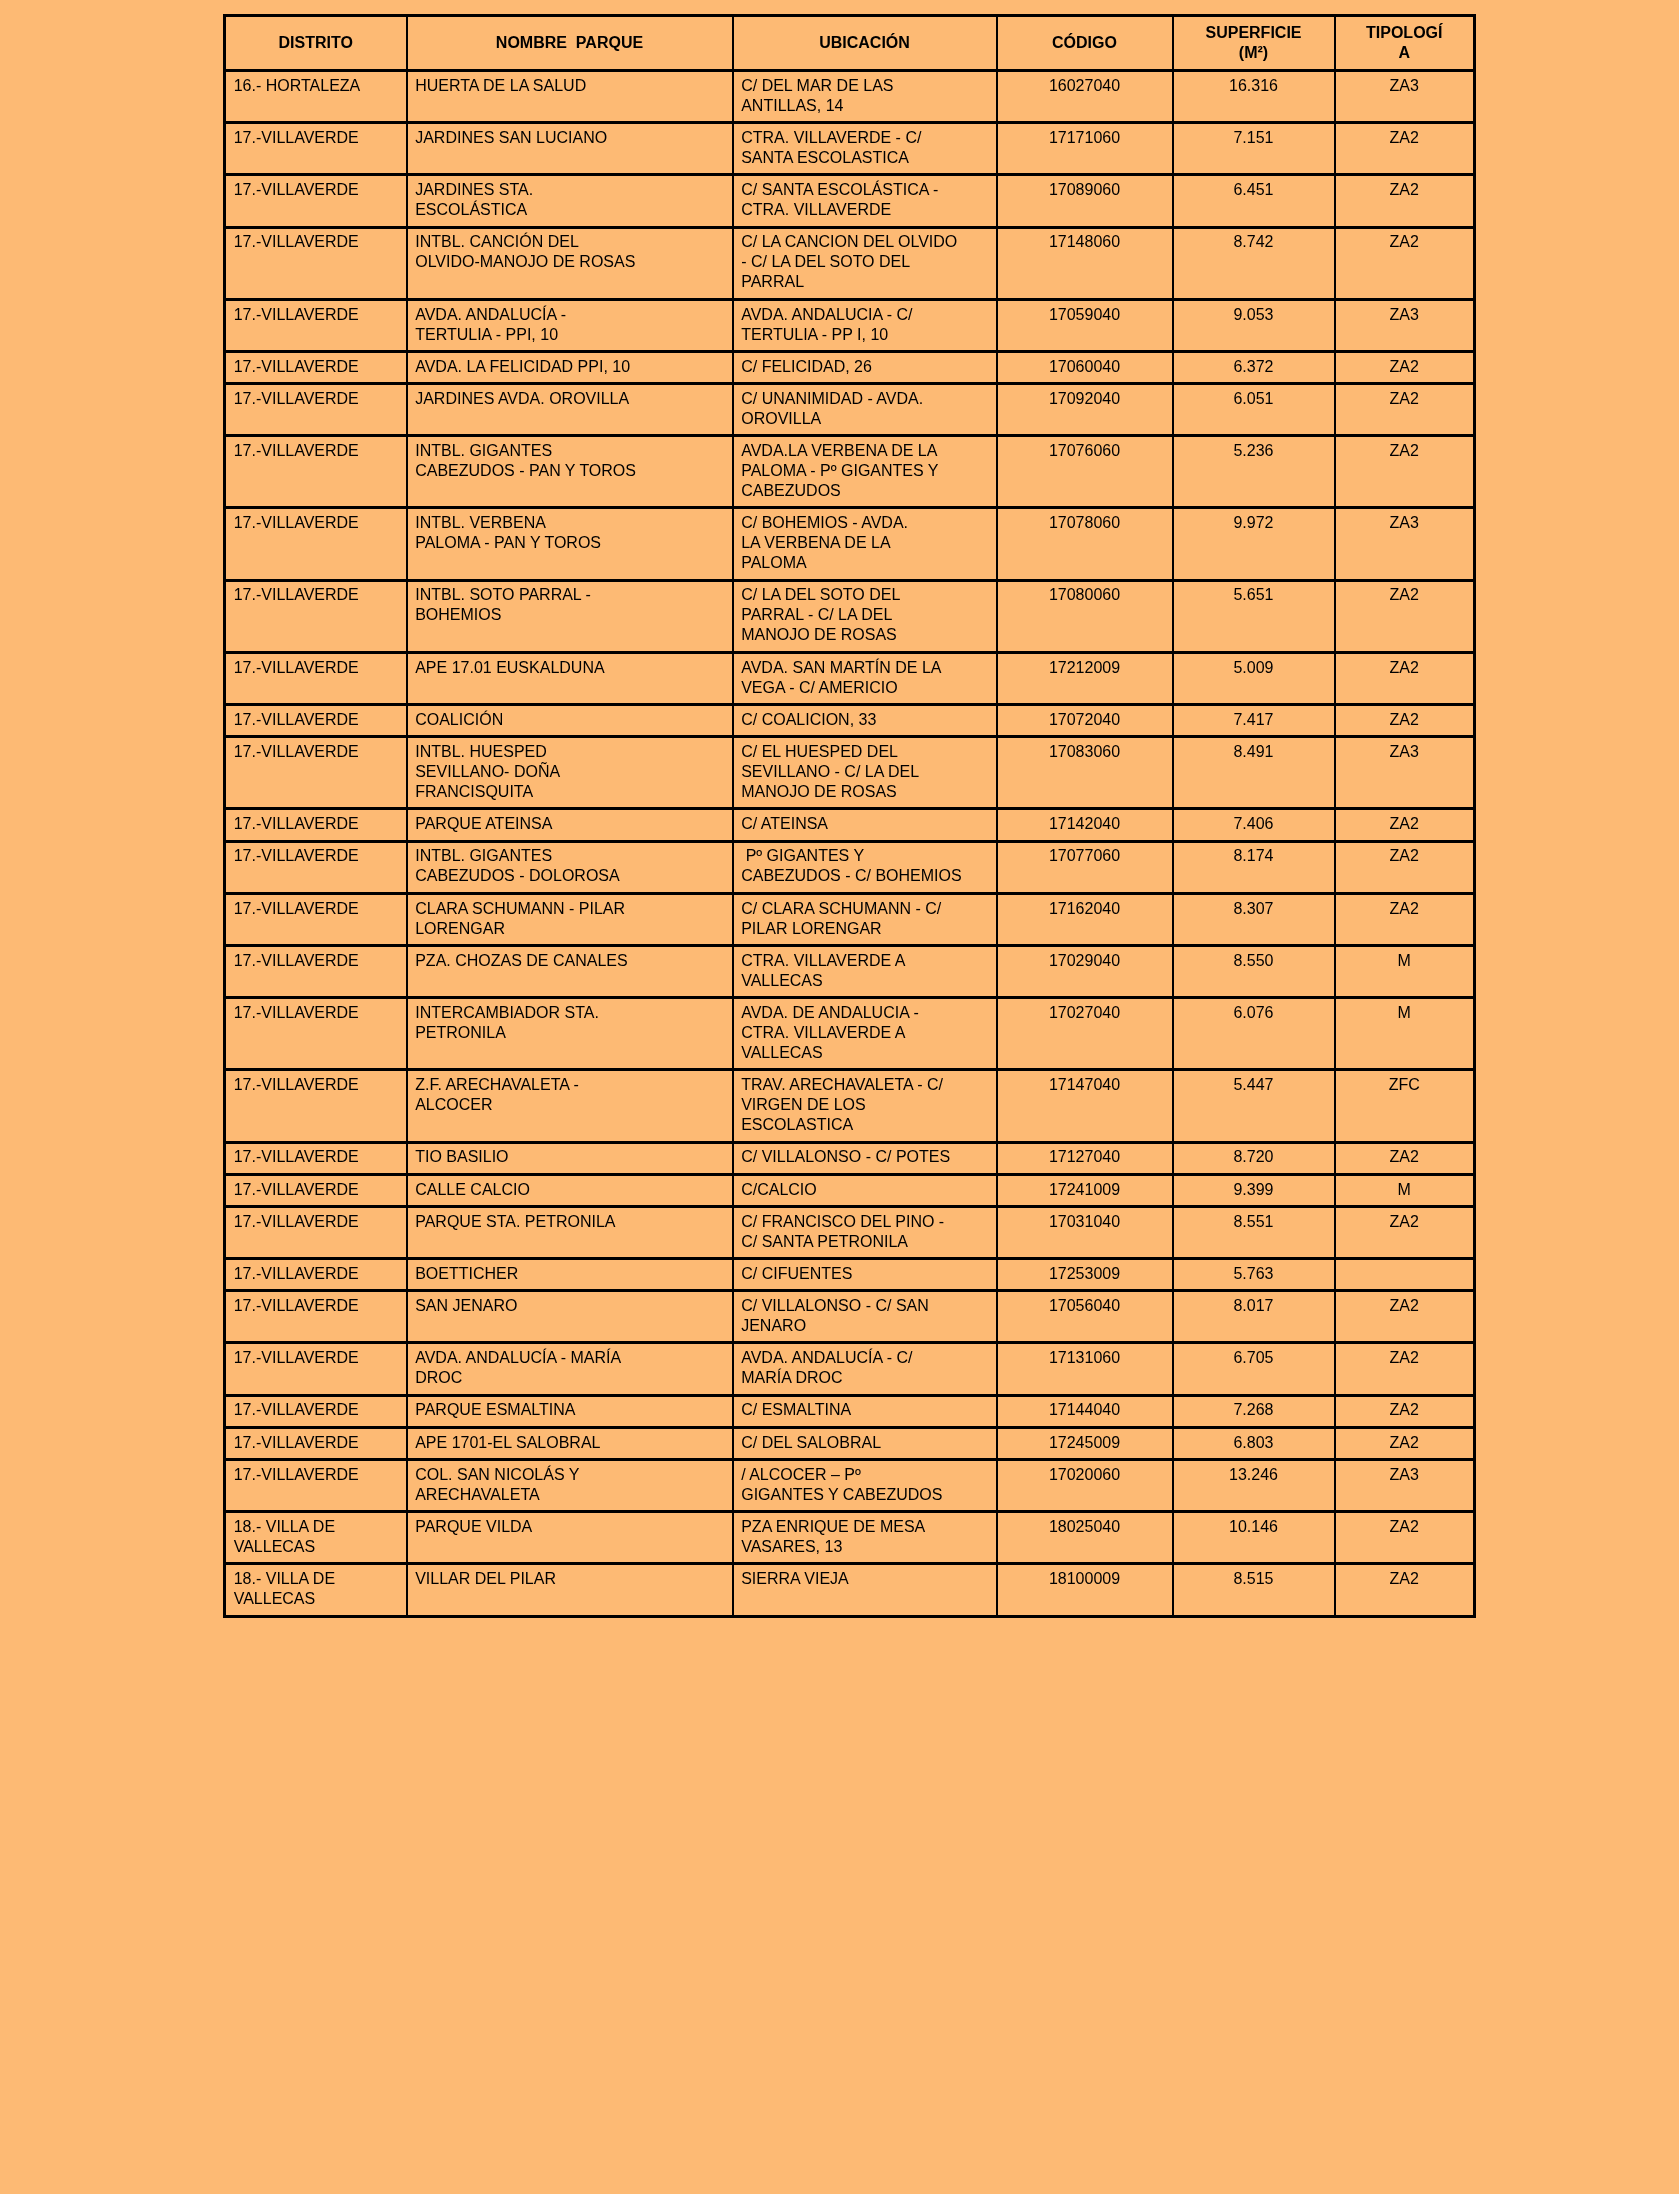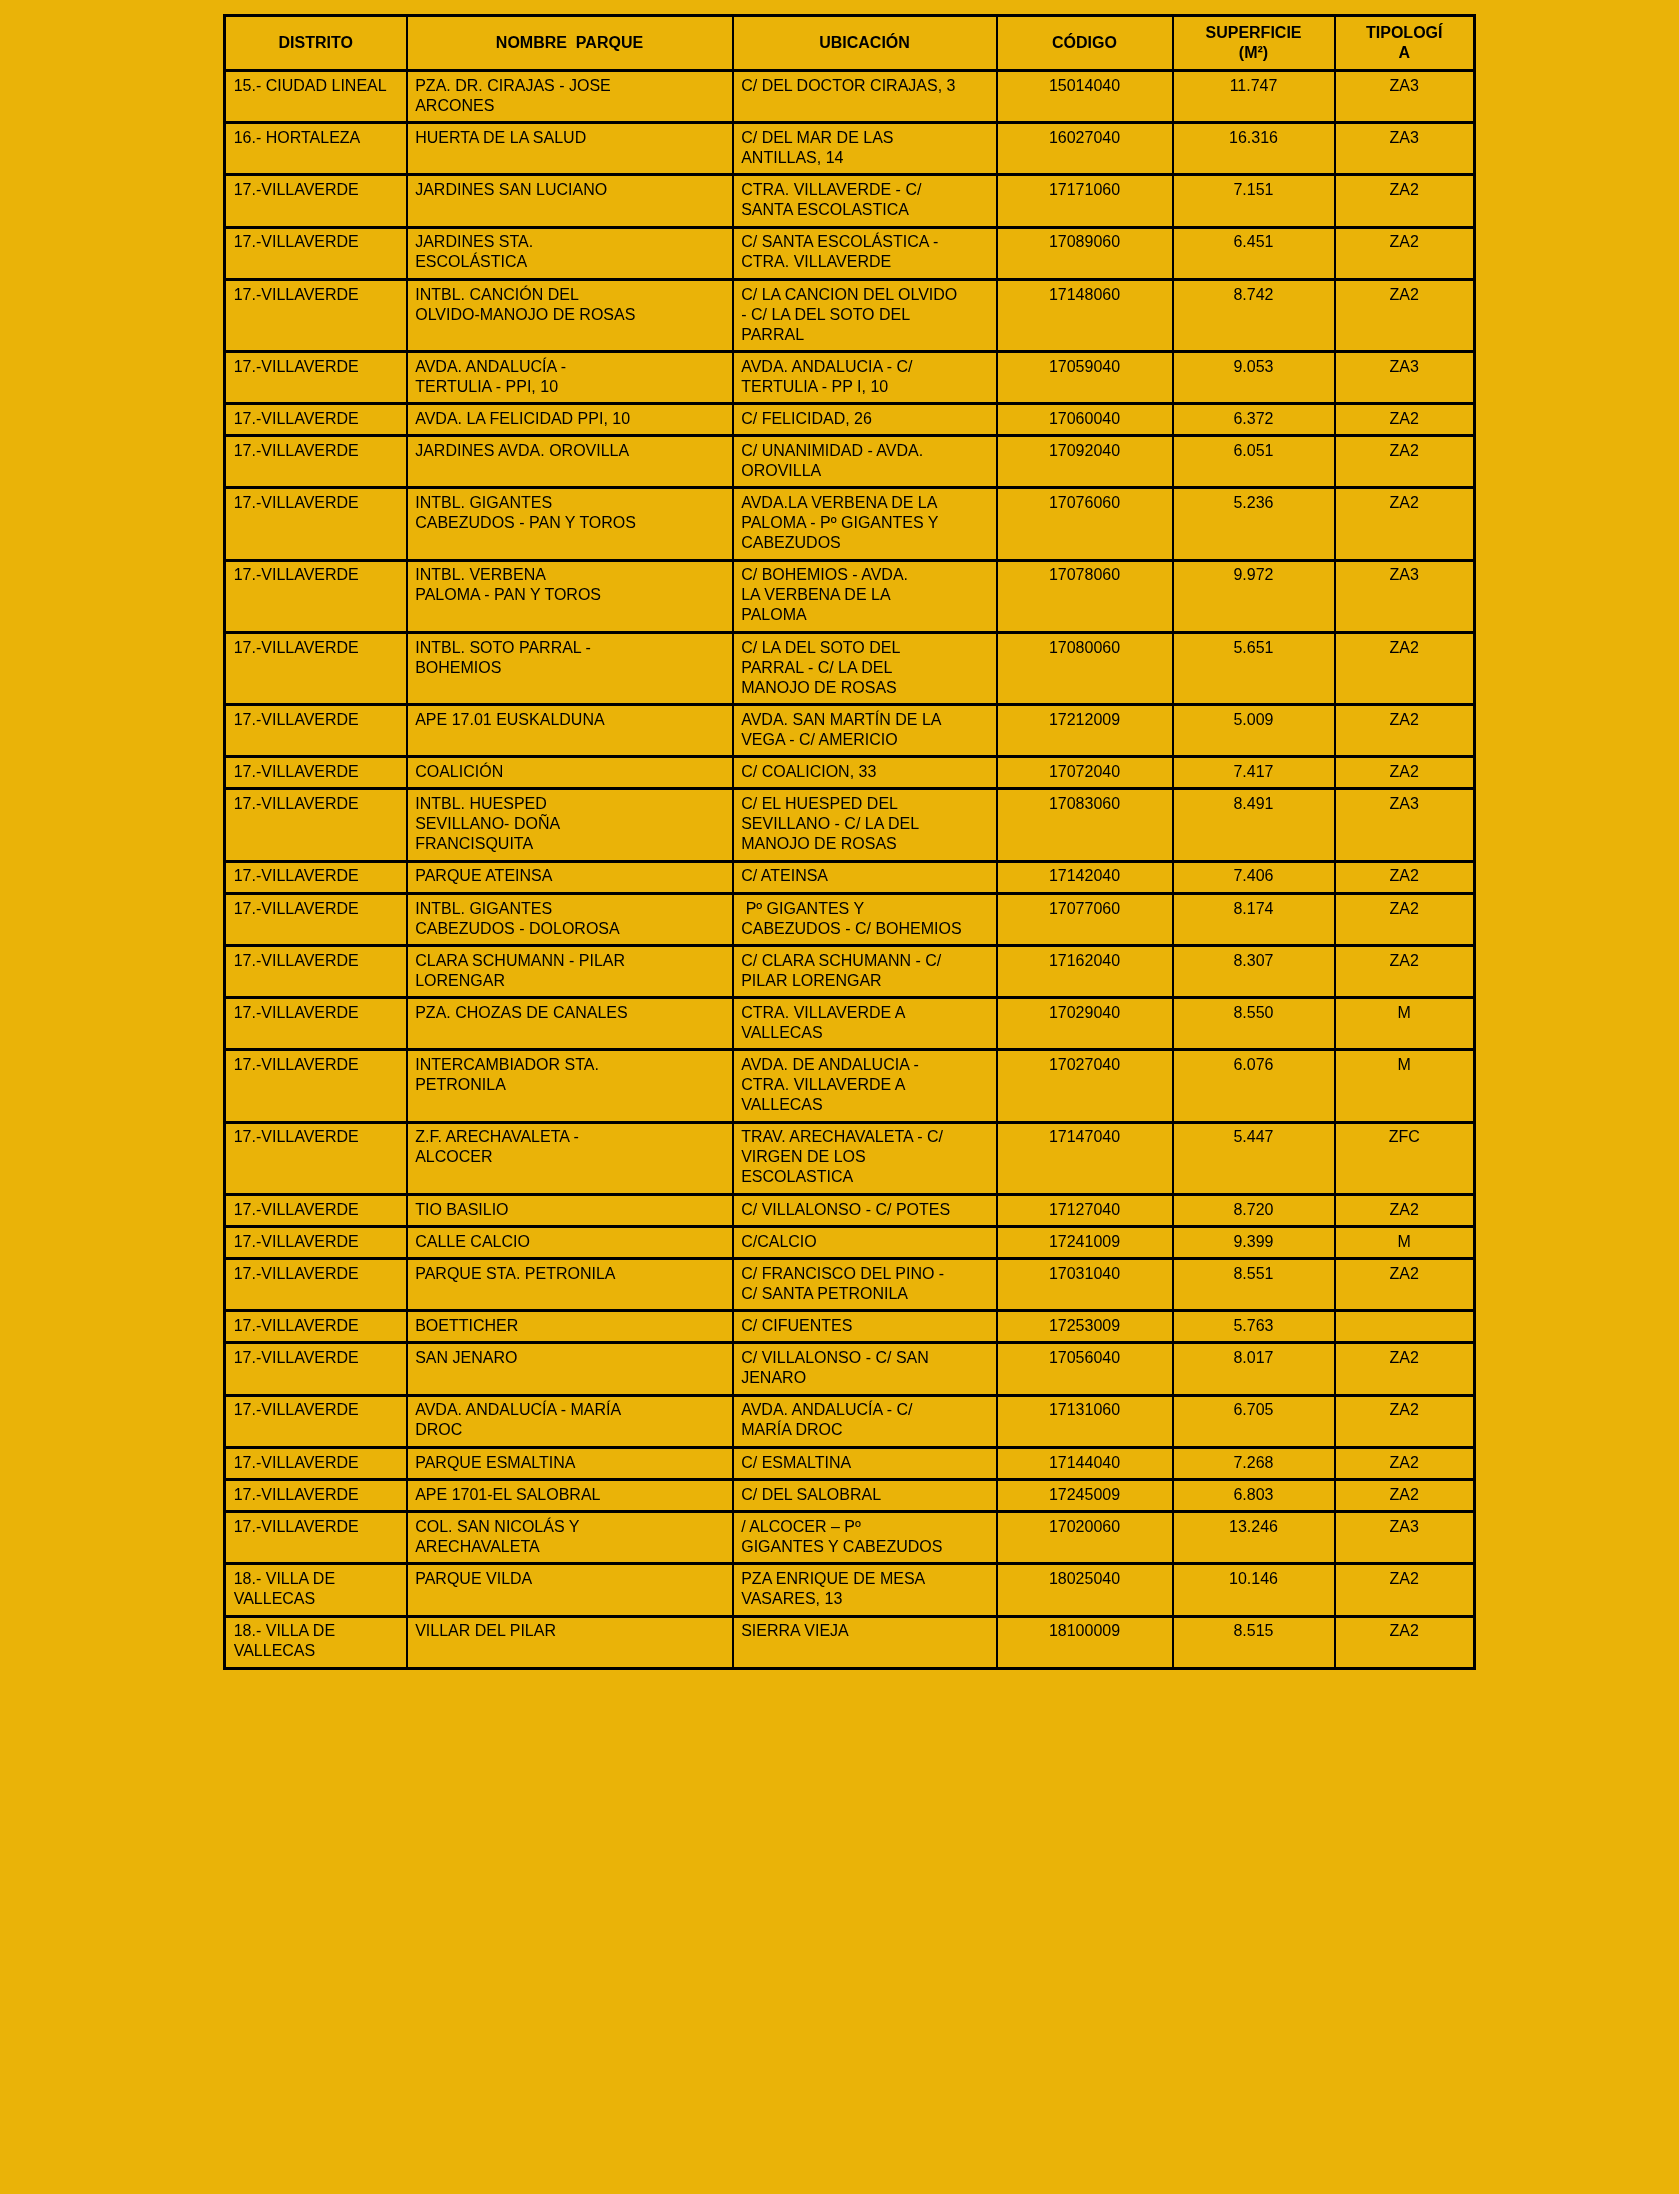--- a/index.html
+++ b/index.html
@@ -3,21 +3,21 @@
 <meta charset="utf-8">
 <style>
   html, body { margin: 0; padding: 0; background: #ffffff; }
   body {
     width: 1679px; height: 2194px; position: relative;
     font-family: "Liberation Sans", sans-serif;
     -webkit-font-smoothing: antialiased;
   }
   .sheet {
     position: absolute; left: 0; top: 0;
-    width: 1679px; height: 2194px; background: #eab308;
+    width: 1679px; height: 2194px; background: #fdba74;
   }
   table.parks {
     position: absolute; left: 223px; top: 13.8px;
     width: 1250px;
     border-collapse: collapse; table-layout: fixed;
     border: 3.8px solid #000; color: #000;
   }
   col.w-distrito   { width: 182px; }
   col.w-nombre     { width: 326px; }
   col.w-ubicacion  { width: 264px; }
@@ -61,29 +61,20 @@
         <th>UBICACIÓN</th>
         <th>CÓDIGO</th>
         <th>SUPERFICIE
 (M²)</th>
         <th>TIPOLOGÍ
 A</th>
       </tr>
     </thead>
     <tbody id="parks-tbody">
         <tr>
-          <td class="k-distrito">15.- CIUDAD LINEAL</td>
-          <td class="k-nombre">PZA. DR. CIRAJAS - JOSE
-ARCONES</td>
-          <td class="k-ubicacion">C/ DEL DOCTOR CIRAJAS, 3</td>
-          <td class="k-codigo">15014040</td>
-          <td class="k-superficie">11.747</td>
-          <td class="k-tipologia">ZA3</td>
-        </tr>
-        <tr>
           <td class="k-distrito">16.- HORTALEZA</td>
           <td class="k-nombre">HUERTA DE LA SALUD</td>
           <td class="k-ubicacion">C/ DEL MAR DE LAS
 ANTILLAS, 14</td>
           <td class="k-codigo">16027040</td>
           <td class="k-superficie">16.316</td>
           <td class="k-tipologia">ZA3</td>
         </tr>
         <tr>
           <td class="k-distrito">17.-VILLAVERDE</td>

